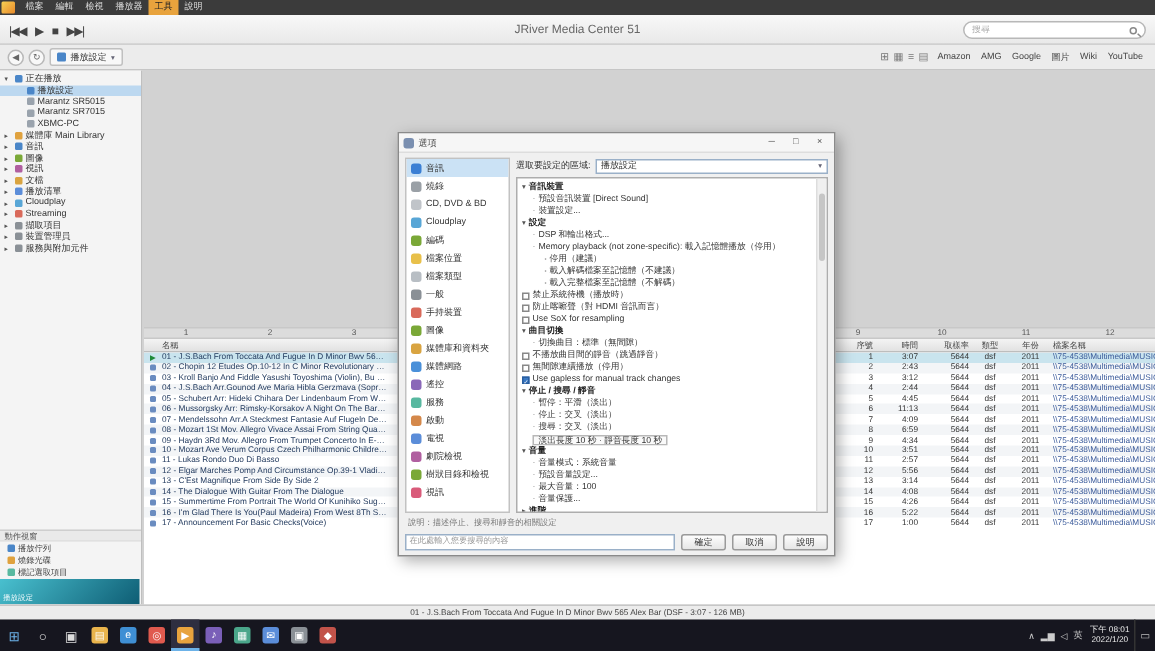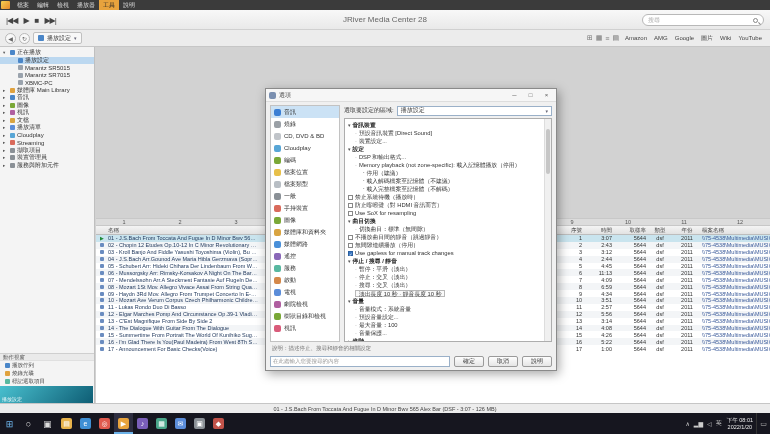--- a/index.html
+++ b/index.html
@@ -149,21 +149,21 @@
       </div>
   </div>
 
   <div class="titlebar">
     <div class="transport">
       <span class="tbtn">|◀◀</span>
       <span class="tbtn">▶</span>
       <span class="tbtn">■</span>
       <span class="tbtn">▶▶|</span>
     </div>
-    <div class="win-title">JRiver Media Center 28</div>
+    <div class="win-title">JRiver Media Center 51</div>
     <div class="searchbox">
       <input class="sinput" placeholder="搜尋" style="">
       <span class="mag"></span>
     </div>
   </div>
 
   <div class="toolbar">
     <div class="circ">◀</div>
     <div class="circ">↻</div>
     <div class="zone-tab">

